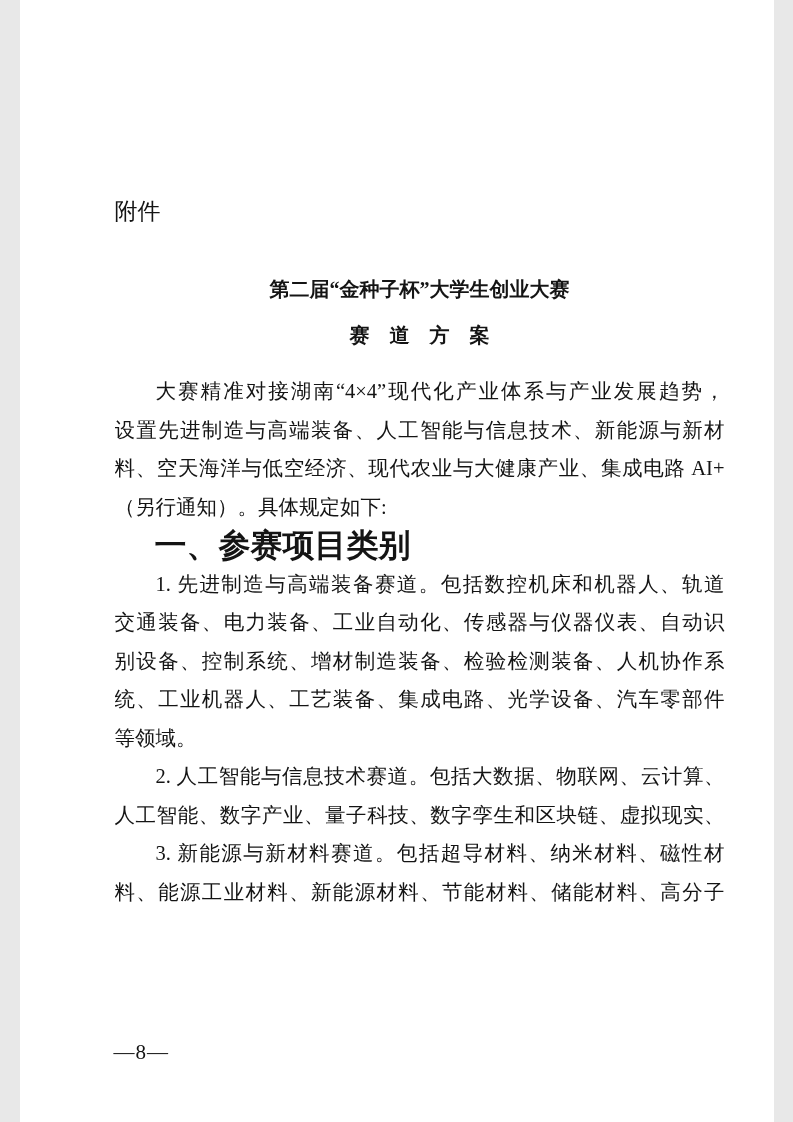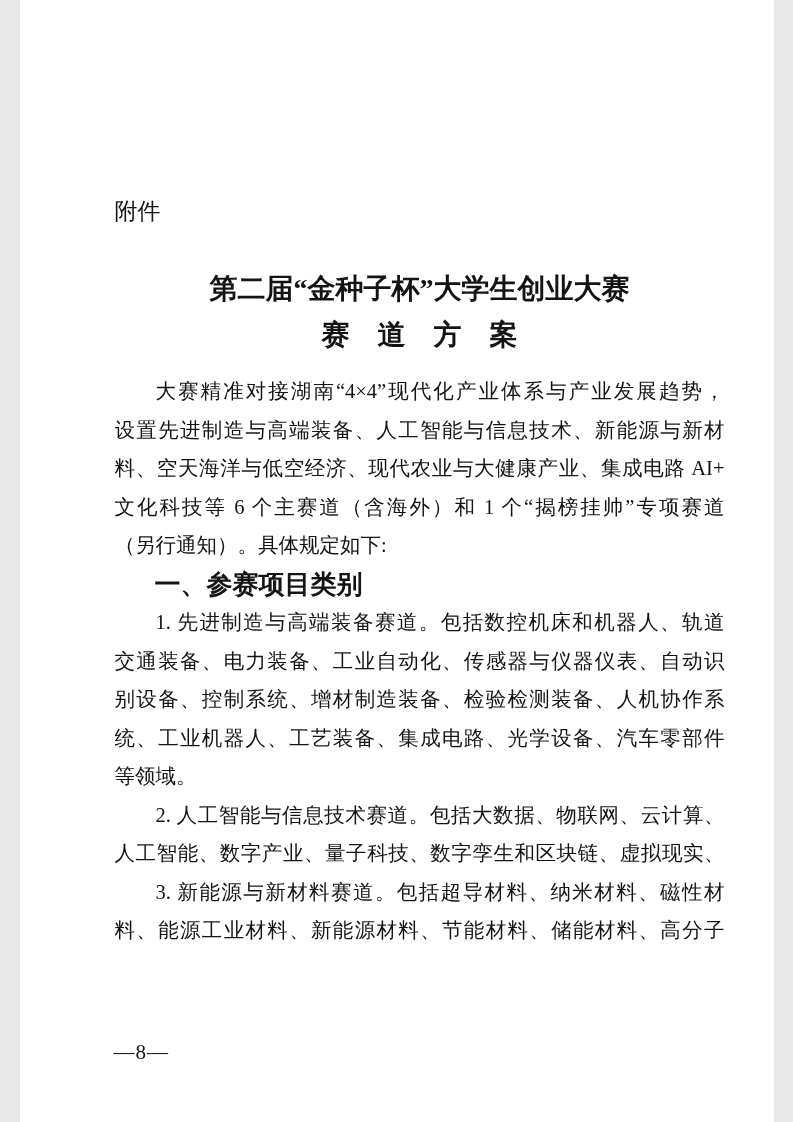--- a/index.html
+++ b/index.html
@@ -14,41 +14,41 @@
   }
   .attachment{
     position:absolute;left:95px;top:197px;
     font-size:23px;line-height:28px;
     font-family:"Liberation Sans","DejaVu Sans",sans-serif;
   }
   .title{
     position:absolute;left:95px;top:266px;width:610px;
     text-align:center;
     font-weight:700;
-    font-size:28px;line-height:46px;
+    font-size:20px;line-height:46px;
     font-family:"Liberation Serif","DejaVu Serif",serif;
   }
   .doc-body{
     position:absolute;left:95px;top:372px;width:610px;
     font-size:20.5px;
   }
   .line{
     height:38.5px;line-height:38.5px;
     overflow:hidden;
     text-align:justify;
     text-align-last:justify;
     text-justify:inter-character;
   }
   .line.first{text-indent:2em;}
   .line.last{text-align-last:left;}
   .line.heading{
     text-align-last:left;
     text-indent:40px;
     font-weight:700;
-    font-size:26px;
+    font-size:32px;
     font-family:"Liberation Sans","DejaVu Sans",sans-serif;
   }
   .page-number{
     position:absolute;left:94px;top:1038px;
     font-size:21px;line-height:28px;
     letter-spacing:1px;
     font-family:"Liberation Serif","DejaVu Serif",serif;
   }
 </style>
 </head>
@@ -60,21 +60,20 @@
 
   <div class="title">
     <div>第二届“金种子杯”大学生创业大赛</div>
     <div>赛　道　方　案</div>
   </div>
 
   <div class="doc-body">
     <div class="line first">大赛精准对接湖南“4×4”现代化产业体系与产业发展趋势，</div>
     <div class="line">设置先进制造与高端装备、人工智能与信息技术、新能源与新材</div>
     <div class="line">料、空天海洋与低空经济、现代农业与大健康产业、集成电路 AI+</div>
-    <div class="line">文化科技等 6 个主赛道（含海外）和 1 个“揭榜挂帅”专项赛道</div>
     <div class="line last">（另行通知）。具体规定如下:</div>
     <div class="line heading">一、参赛项目类别</div>
     <div class="line first">1. 先进制造与高端装备赛道。包括数控机床和机器人、轨道</div>
     <div class="line">交通装备、电力装备、工业自动化、传感器与仪器仪表、自动识</div>
     <div class="line">别设备、控制系统、增材制造装备、检验检测装备、人机协作系</div>
     <div class="line">统、工业机器人、工艺装备、集成电路、光学设备、汽车零部件</div>
     <div class="line last">等领域。</div>
     <div class="line first">2. 人工智能与信息技术赛道。包括大数据、物联网、云计算、</div>
     <div class="line">人工智能、数字产业、量子科技、数字孪生和区块链、虚拟现实、</div>
     <div class="line first">3. 新能源与新材料赛道。包括超导材料、纳米材料、磁性材</div>

